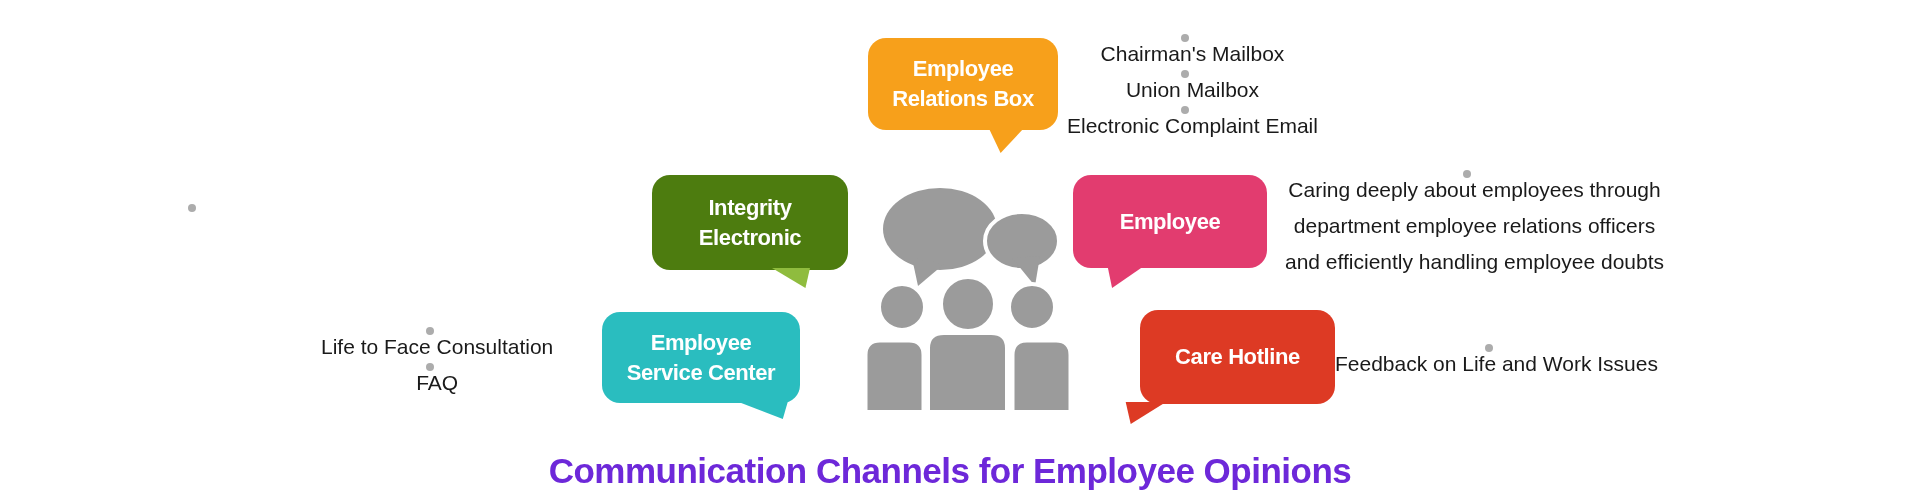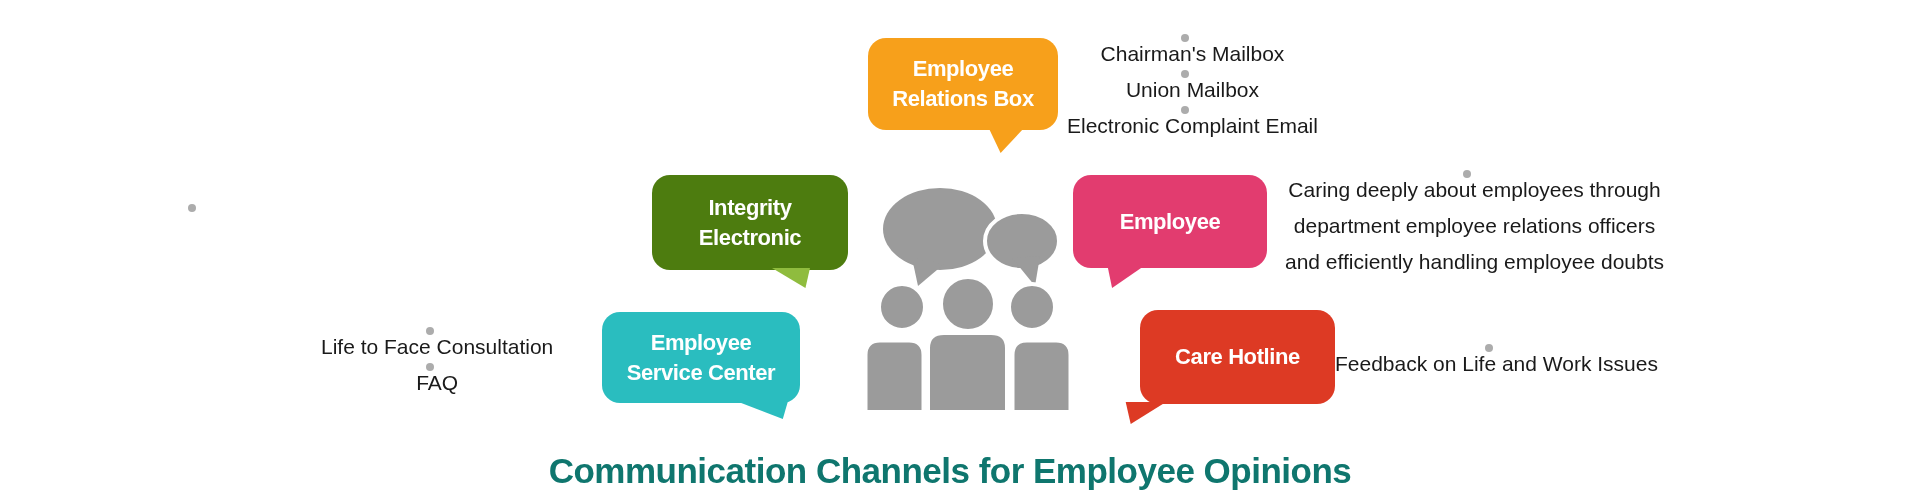--- a/index.html
+++ b/index.html
@@ -18,21 +18,21 @@
   .item{display:flex;align-items:center;height:36px;flex-direction:column;}
   .dot{
     width:8px;height:8px;border-radius:50%;background:#acacac;
     margin-right:15px;flex:0 0 auto;
   }
   .item-text{
     font-size:21px;color:#1a1a1a;white-space:nowrap;
   }
   .page-title{
     position:absolute;left:0;top:451px;width:1900px;text-align:center;
-    font-size:35px;font-weight:bold;color:#0f766e;letter-spacing:-0.5px;
+    font-size:35px;font-weight:bold;color:#6d28d9;letter-spacing:-0.5px;
   }
   .graphic{position:absolute;left:860px;top:185px;}
 </style>
 </head>
 <body>
 
 <div class="canvas">
 
   <div class="bubble" style="left: 868px; top: 38px; width: 190px; height: 92px; background-color: rgb(247, 160, 27);">
     <span>Employee</span>

